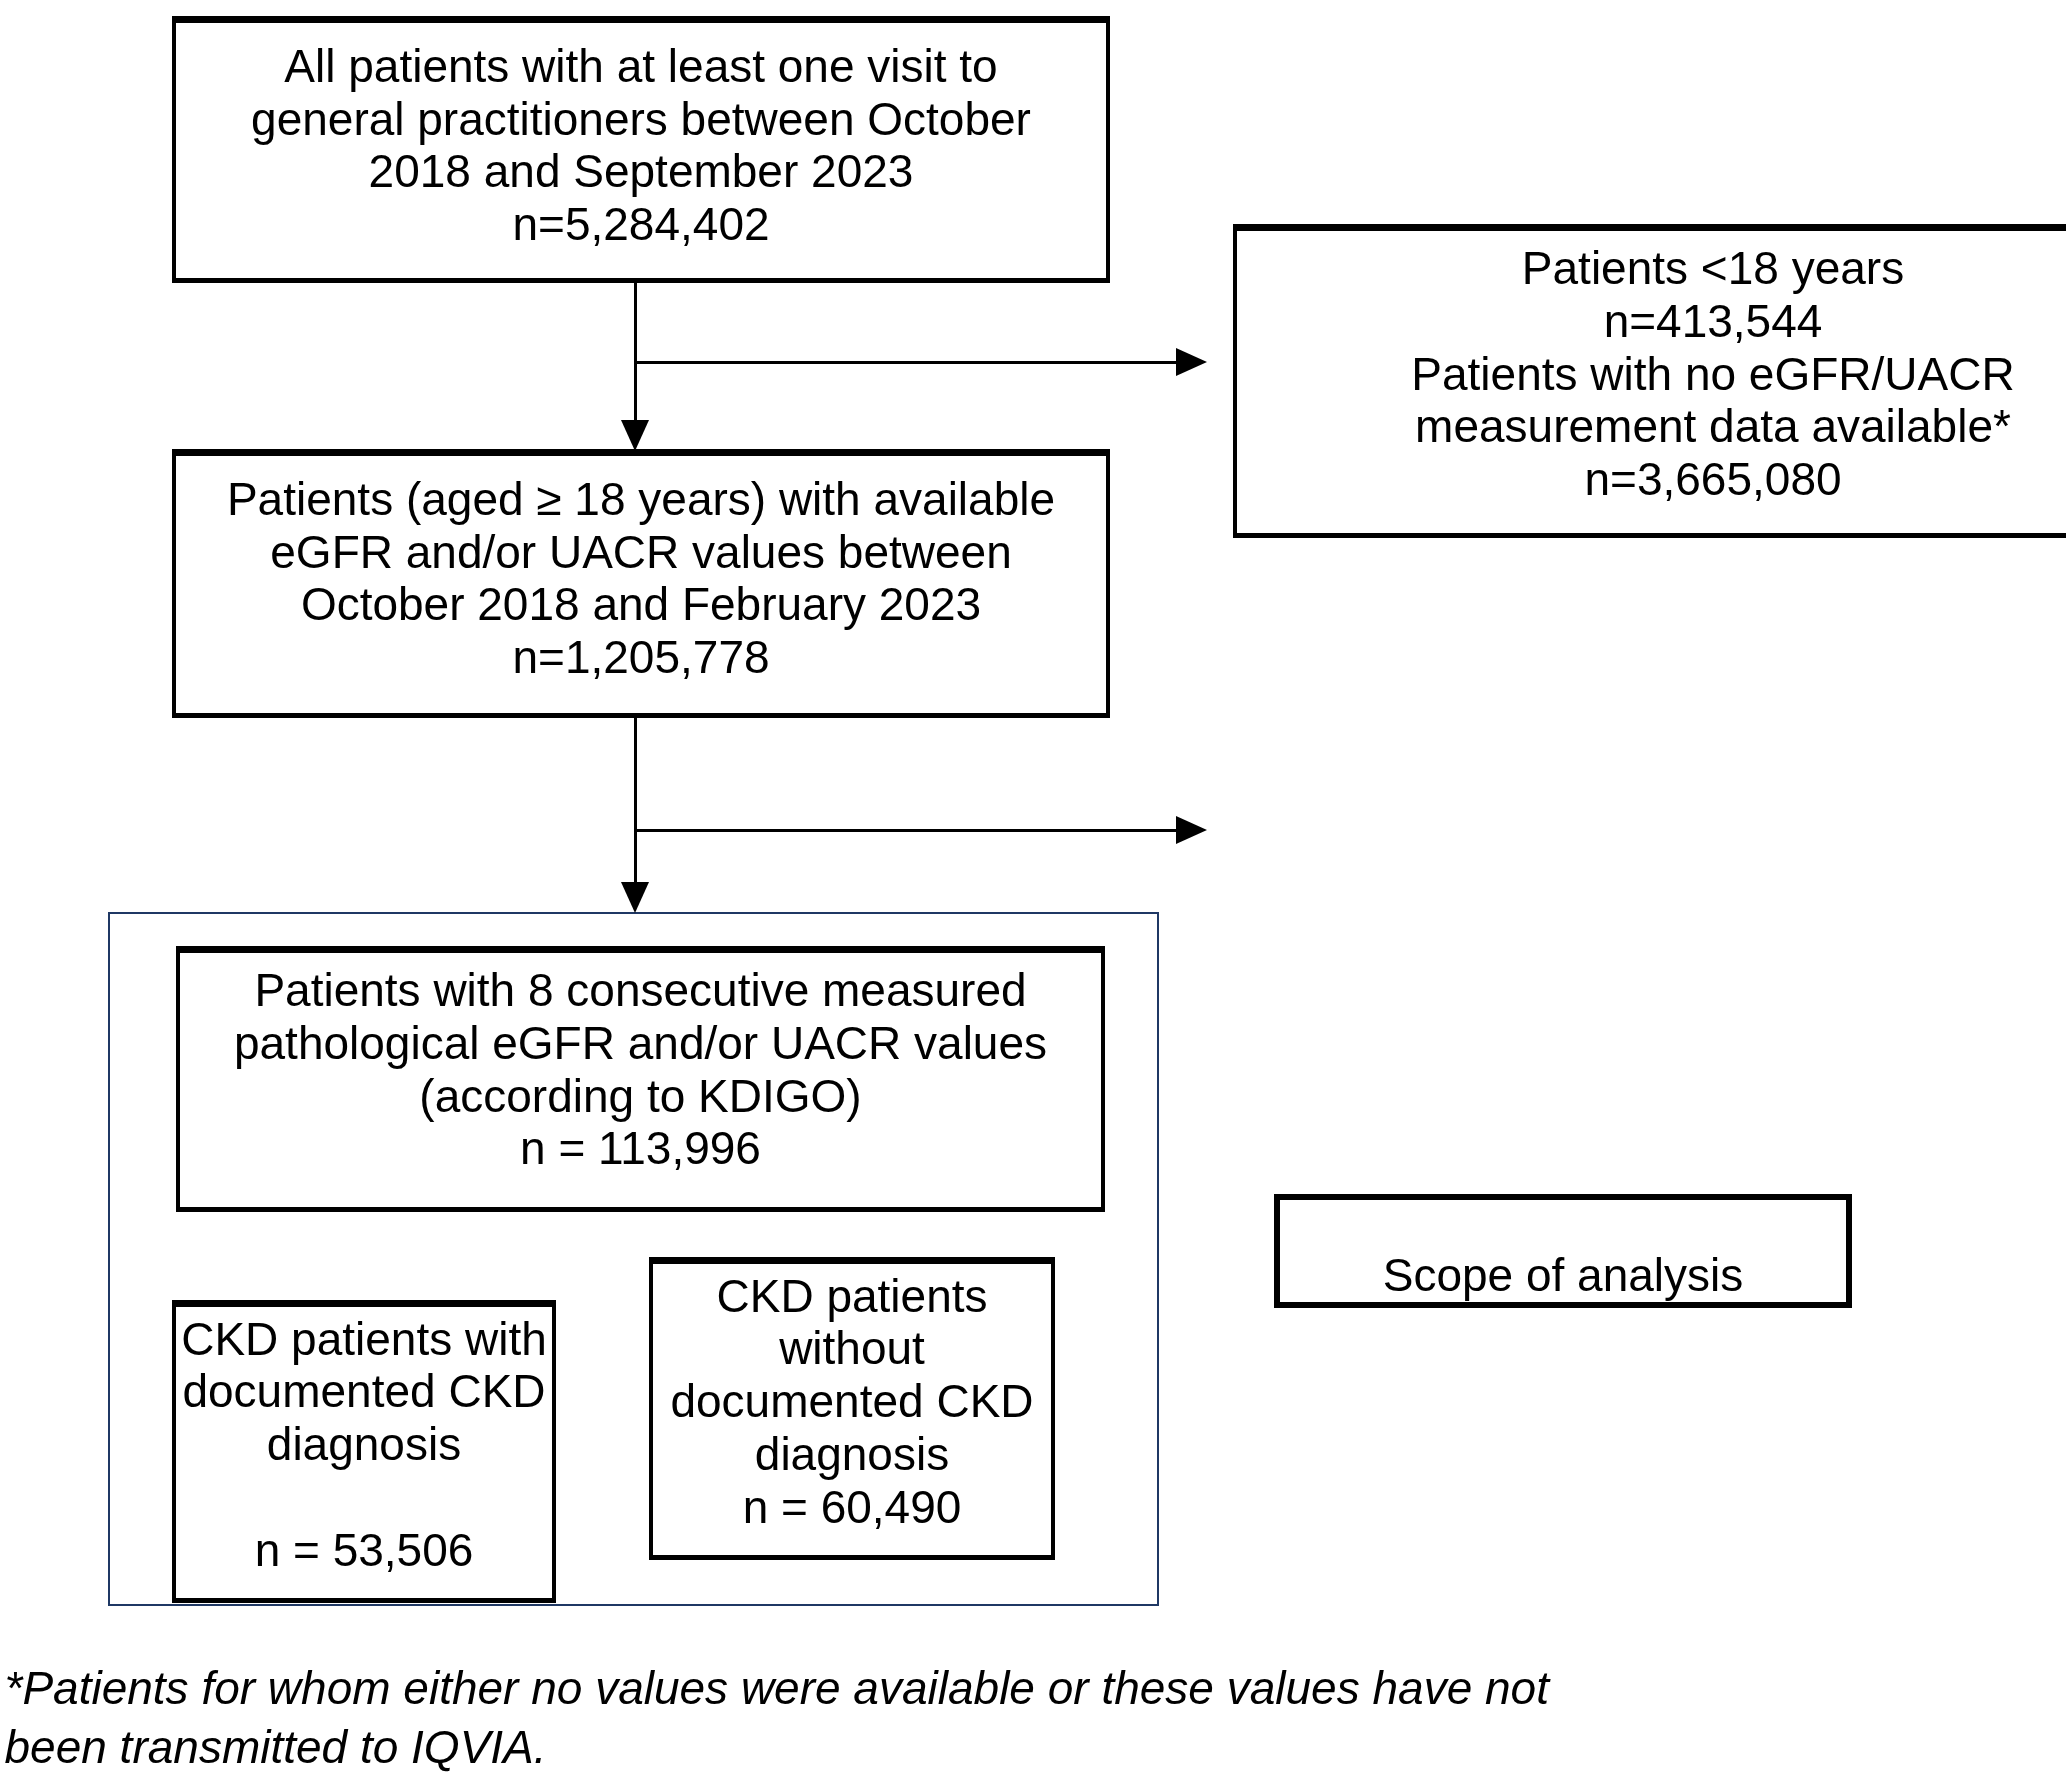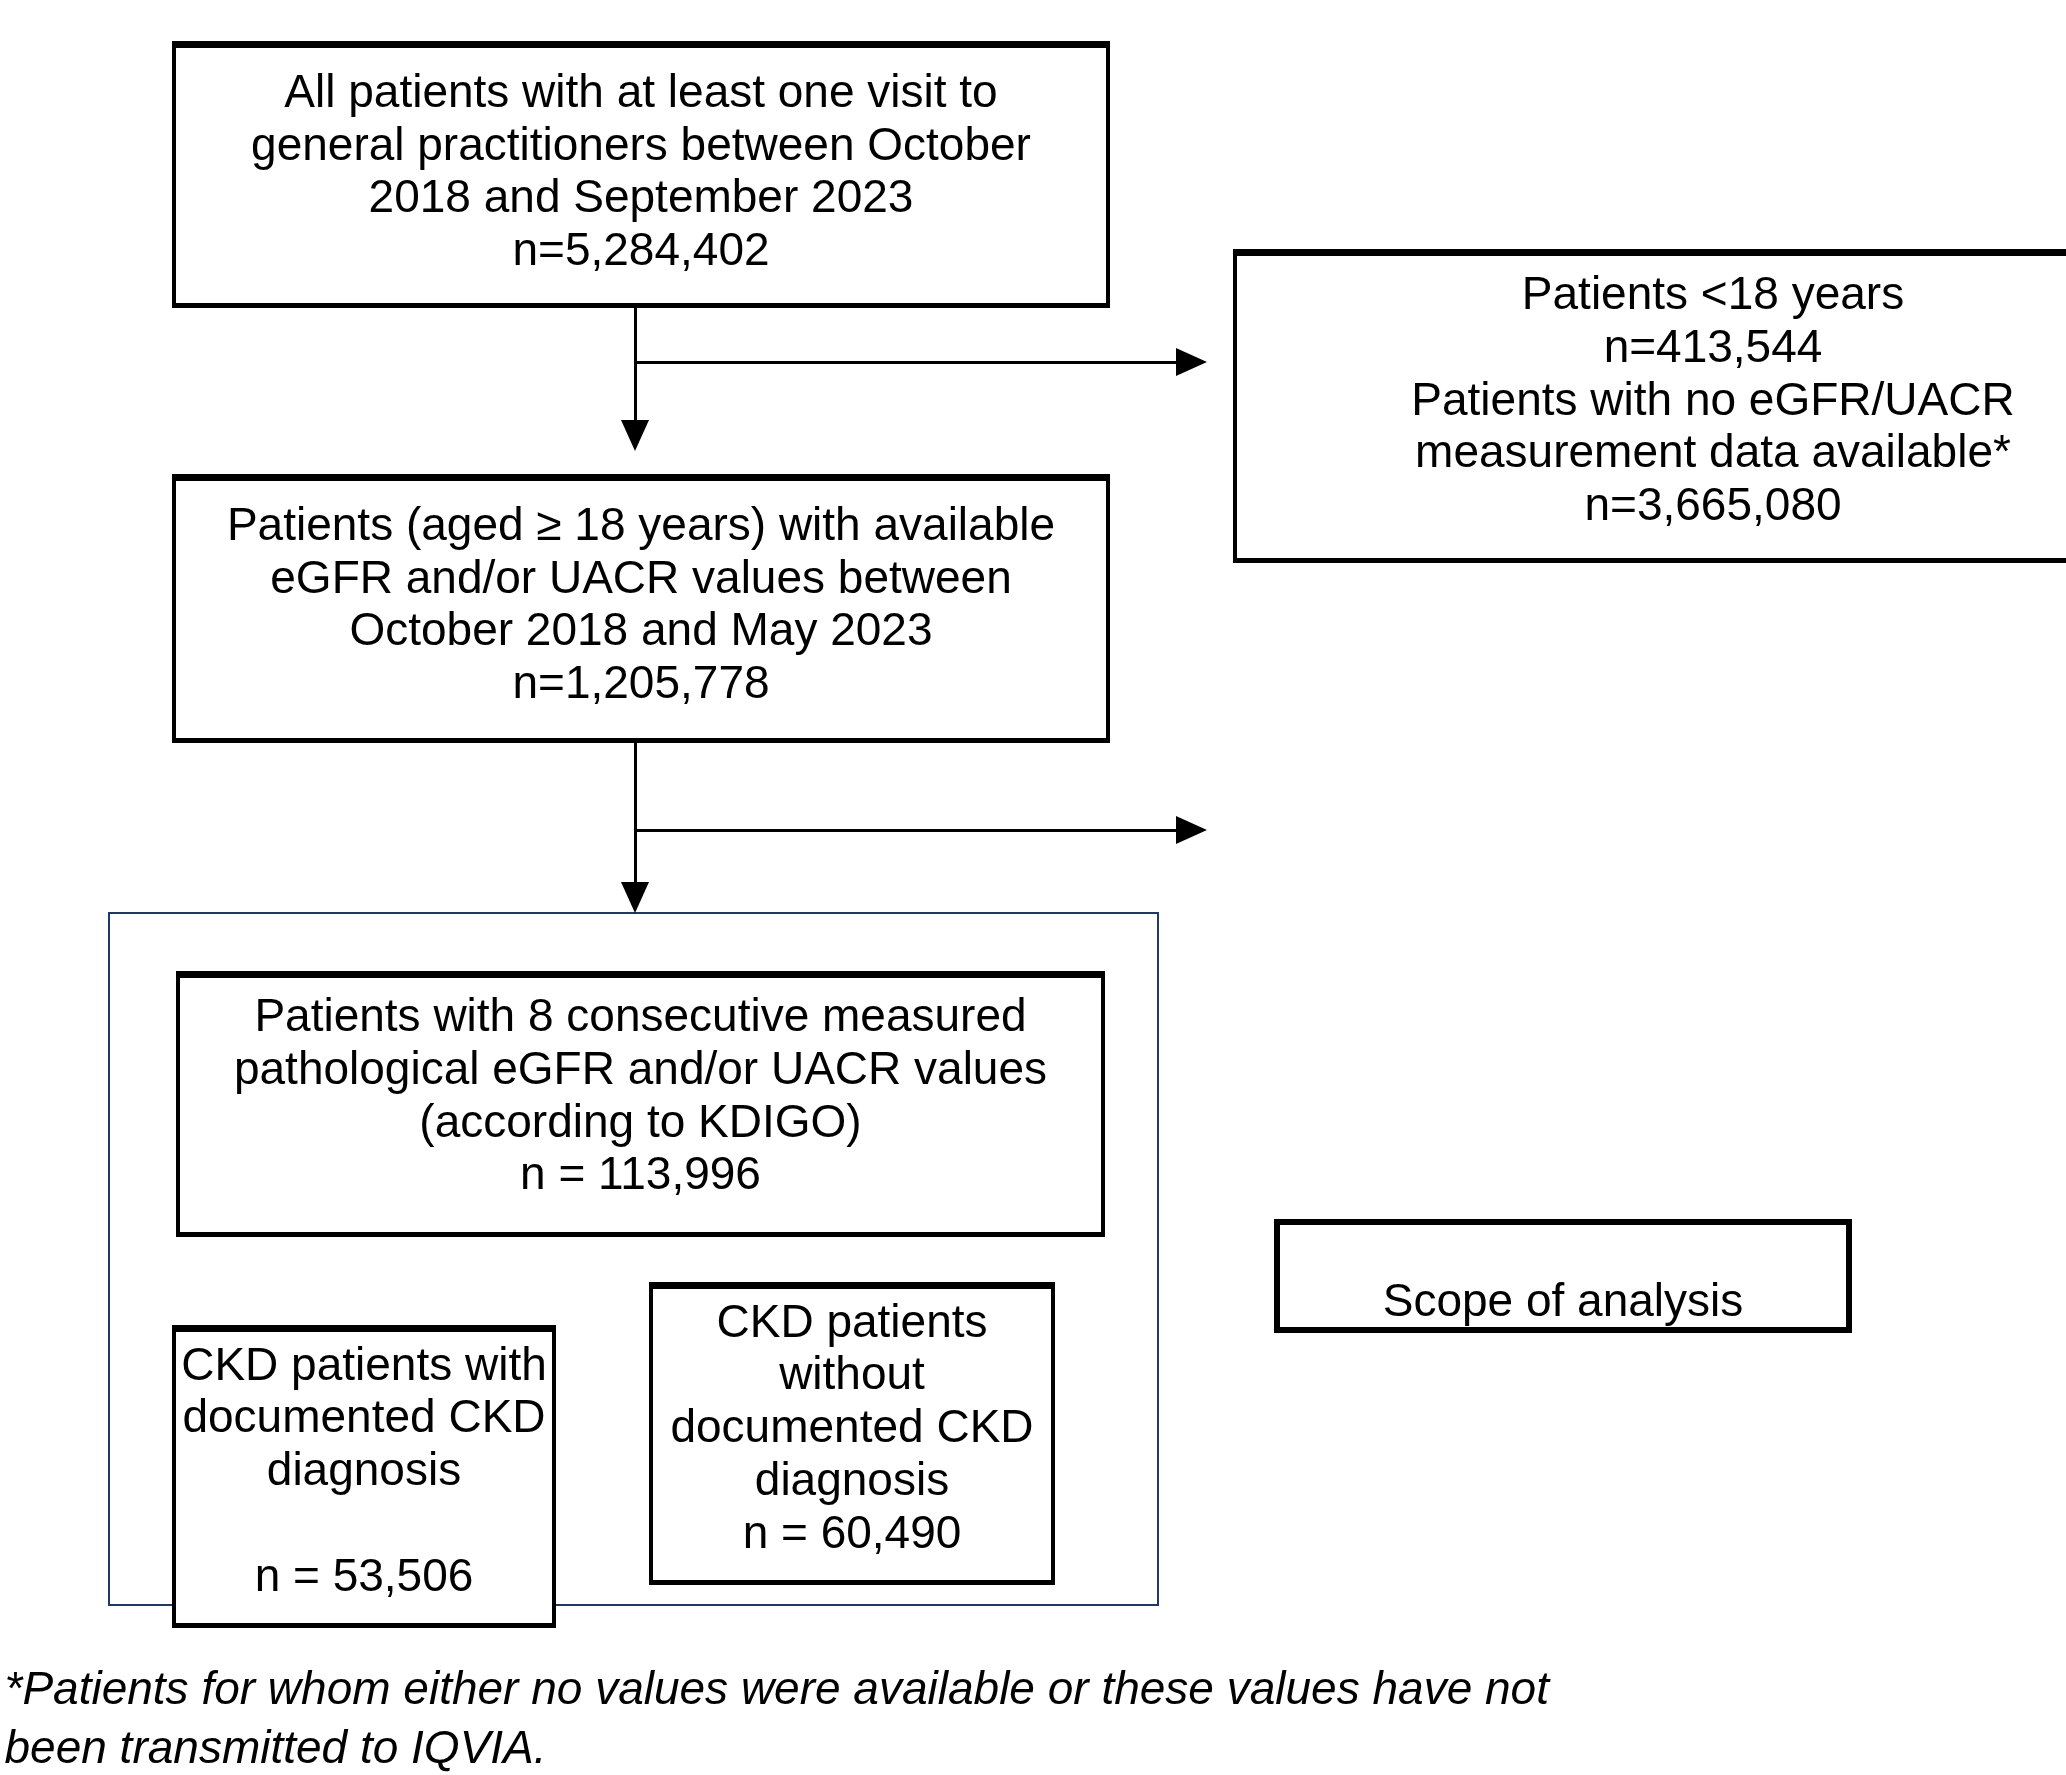--- a/index.html
+++ b/index.html
@@ -17,21 +17,20 @@
     overflow: hidden;
   }
   
   .box {
     position: absolute;
     box-sizing: border-box;
     background: var(--bg, #ffffff);
     border: 4.5px solid var(--border, #000000);
     border-top-width: 7.4px;
     border-bottom-width: 5.7px;
-    margin-top: 25px;
   }
   .txt {
     width: 100%;
     text-align: center;
     white-space: pre;            
     font-size: 46px;
     line-height: 1.146;          
   }
   #box-all-patients   { left: 172px;  top: 16px;   width: 938px; height: 267px; }
   #box-all-patients .txt { padding-top: 17px; }
@@ -134,21 +133,21 @@
     <div class="txt">Patients &lt;18 years
 n=413,544
 Patients with no eGFR/UACR
 measurement data available*
 n=3,665,080</div>
   </div>
 
   <div class="box" id="box-adults">
     <div class="txt">Patients (aged ≥ 18 years) with available
 eGFR and/or UACR values between
-October 2018 and May 2023
+October 2018 and February 2023
 n=1,205,778</div>
   </div>
 
 
   <div class="box" id="box-two-consecutive">
     <div class="txt">Patients with 8 consecutive measured
 pathological eGFR and/or UACR values
 (according to KDIGO)
 n = 113,996</div>
   </div>

